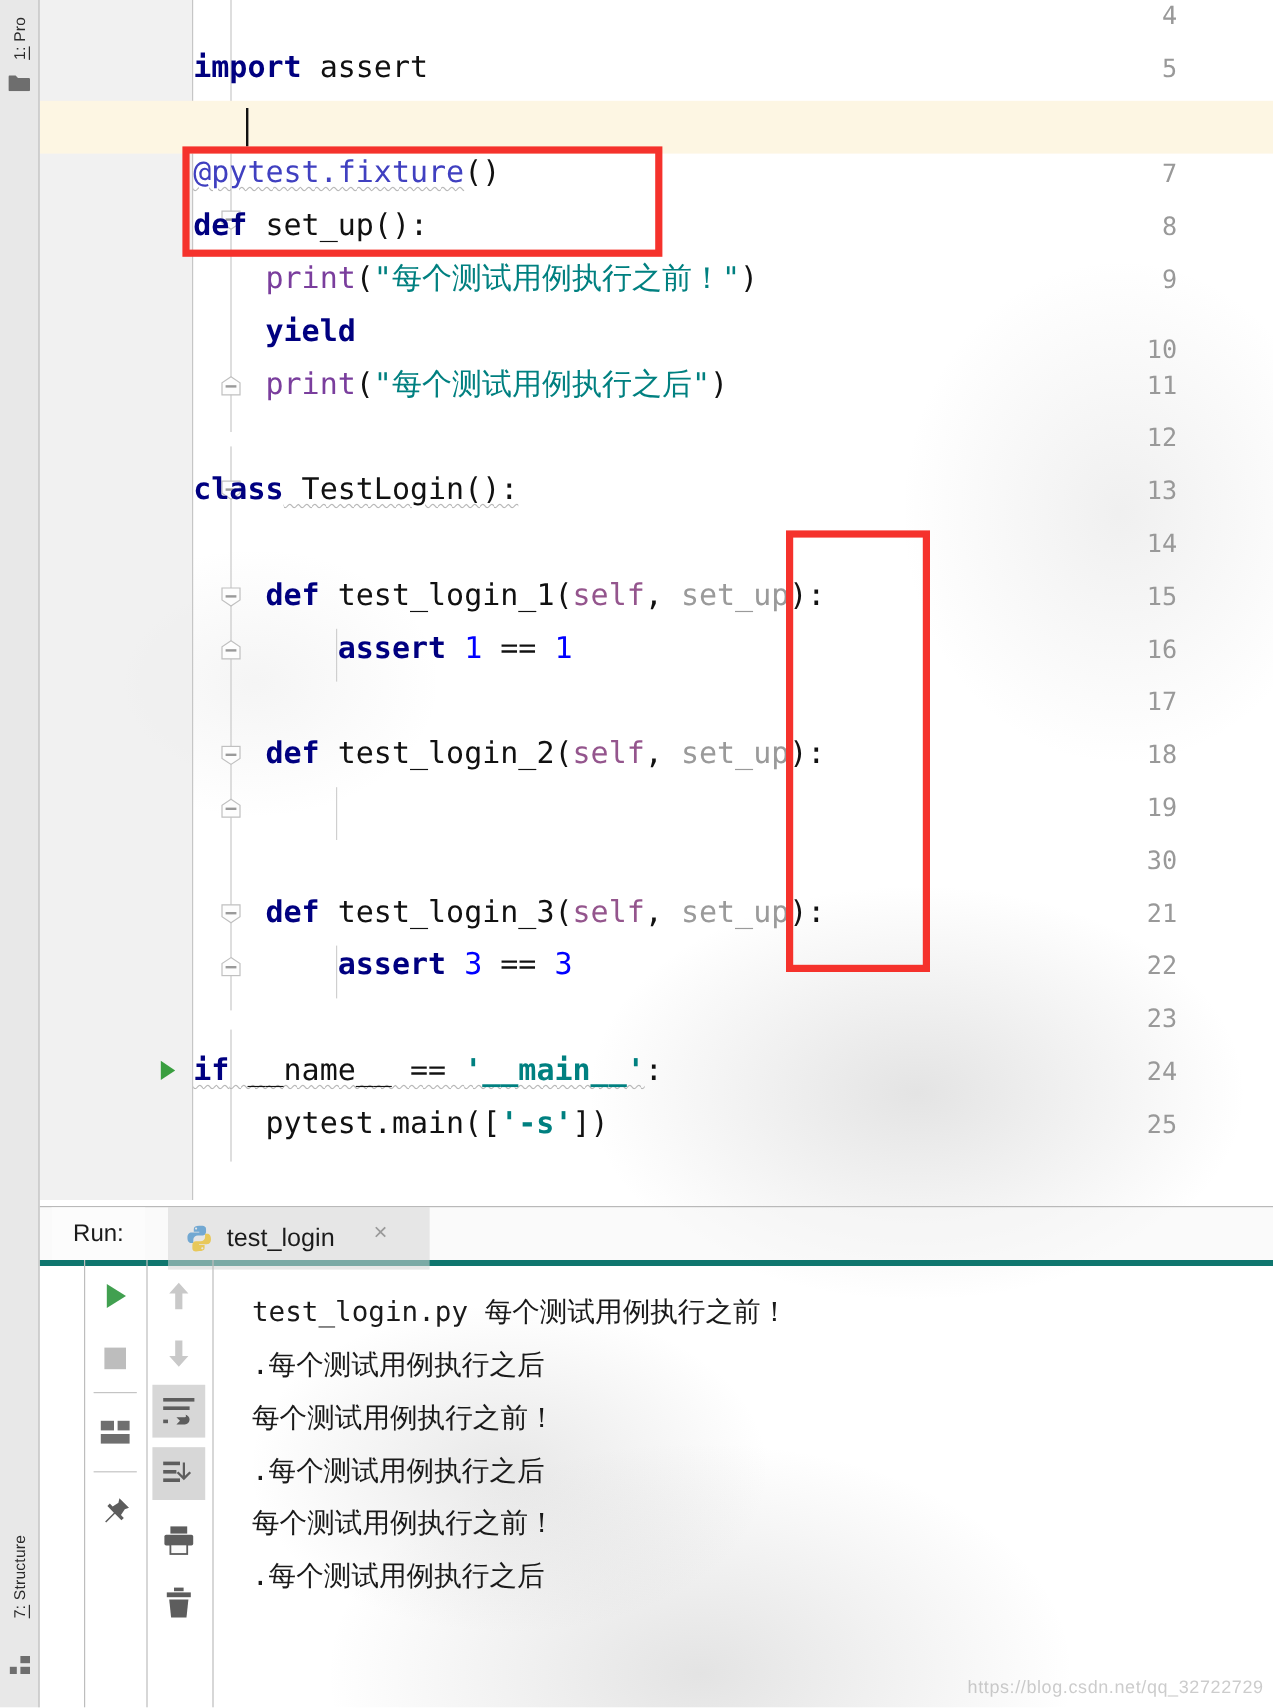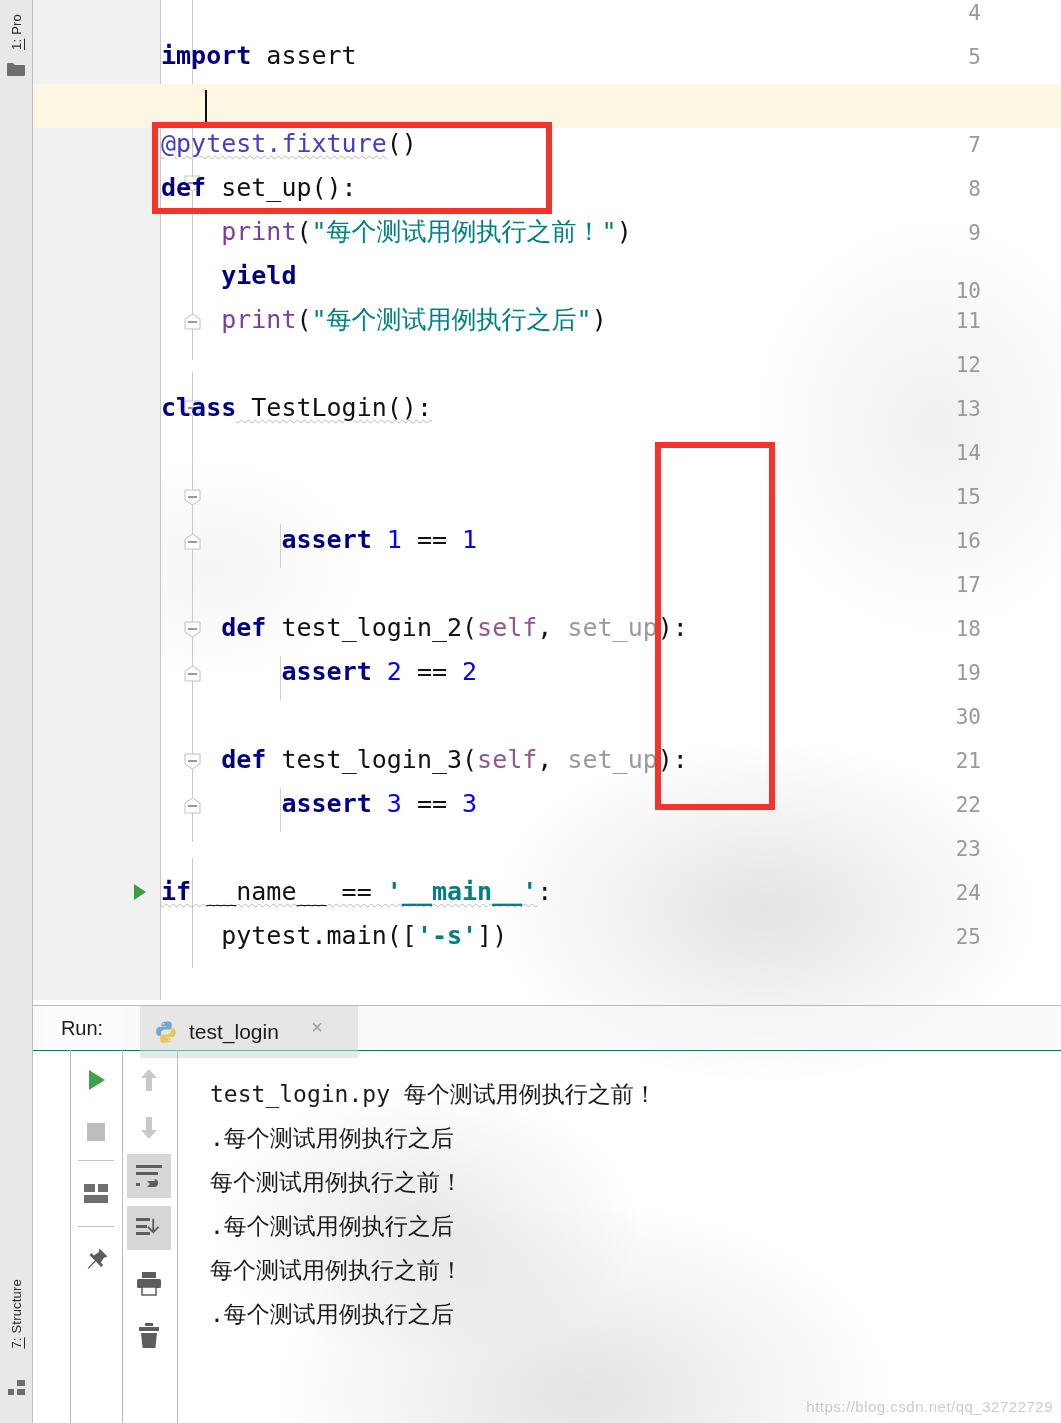--- a/index.html
+++ b/index.html
@@ -106,21 +106,21 @@
 
   
   .redbox{position:absolute;border:6px solid #f5322c;z-index:8;box-sizing:border-box;}
   #redbox-decorator{left:152px;top:122px;width:400px;height:92px;}
   #redbox-params{left:655px;top:442px;width:120px;height:368px;}
 
   
   .runwin{position:absolute;left:33px;top:1000px;width:1028px;height:423px;z-index:4;}
   .run-tabbar{
     position:absolute;left:0;top:5px;width:1028px;height:44px;
-    border-top:1px solid #b9b9b9;border-bottom:1px solid #0f766e;
+    border-top:1px solid #b9b9b9;border-bottom:5px solid #0f766e;
     background:rgba(246,246,246,.55);
   }
   .run-label{
     position:absolute;left:10px;top:0;height:44px;line-height:44px;width:78px;
     text-align:center;font-size:20px;color:#1b1b1b;background:rgba(252,252,252,.78);
   }
   .run-tab{
     position:absolute;left:107px;top:0;height:52px;width:218px;
     background:rgba(214,214,214,.55);
     display:flex;align-items:center;
@@ -267,24 +267,24 @@
       <div class="cline" style="top: 34px;"><span class="kw">import</span><span class="plain"> assert</span></div>
       <div class="cline" style="top: 78px;"></div>
       <div class="cline" style="top: 166px;"><span class="kw">def</span><span class="plain"> set_up():</span></div>
       <div class="cline" style="top: 122px;"><span class="deco wavy">@pytest.fixture</span><span class="plain">()</span></div>
       <div class="cline" style="top: 210px;"><span class="plain">    </span><span class="builtin">print</span><span class="plain">(</span><span class="str">"每个测试用例执行之前！"</span><span class="plain">)</span></div>
       <div class="cline" style="top: 254px;"><span class="plain">    </span><span class="kw">yield</span></div>
       <div class="cline" style="top: 298px;"><span class="plain">    </span><span class="builtin">print</span><span class="plain">(</span><span class="str">"每个测试用例执行之后"</span><span class="plain">)</span></div>
       <div class="cline" style="top: 342px;"></div>
       <div class="cline" style="top: 386px;"><span class="kw">class</span><span class="plain wavy"> TestLogin():</span></div>
       <div class="cline" style="top: 430px;"></div>
+      <div class="cline" style="top: 474px;"><span class="plain">    </span><span class="kw">def</span><span class="plain"> test_login_1(</span><span class="self">self</span><span class="plain">, </span><span class="grey">set_up</span><span class="plain">):</span></div>
       <div class="cline" style="top: 518px;"><span class="plain">        </span><span class="kw">assert</span><span class="plain"> </span><span class="num2">1</span><span class="plain"> == </span><span class="num2">1</span></div>
       <div class="cline" style="top: 562px;"></div>
       <div class="cline" style="top: 606px;"><span class="plain">    </span><span class="kw">def</span><span class="plain"> test_login_2(</span><span class="self">self</span><span class="plain">, </span><span class="grey">set_up</span><span class="plain">):</span></div>
-      <div class="cline" style="top: 650px;"><span class="plain">        </span><span class="kw">assert</span><span class="plain"> </span><span class="num2">2</span><span class="plain"> == </span><span class="num2">2</span></div>
       <div class="cline" style="top: 694px;"></div>
       <div class="cline" style="top: 738px;"><span class="plain">    </span><span class="kw">def</span><span class="plain"> test_login_3(</span><span class="self">self</span><span class="plain">, </span><span class="grey">set_up</span><span class="plain">):</span></div>
       <div class="cline" style="top: 782px;"><span class="plain">        </span><span class="kw">assert</span><span class="plain"> </span><span class="num2">3</span><span class="plain"> == </span><span class="num2">3</span></div>
       <div class="cline" style="top: 826px;"></div>
       <div class="cline" style="top: 870px;"><span class="kw wavy">if</span><span class="plain wavy"> __name__ == </span><span class="strb wavy">'__main__'</span><span class="plain">:</span></div>
       <div class="cline" style="top: 914px;"><span class="plain">    pytest.main([</span><span class="strb">'-s'</span><span class="plain">])</span></div>
     </div>
   <div class="caret"></div>
 </div>
 

